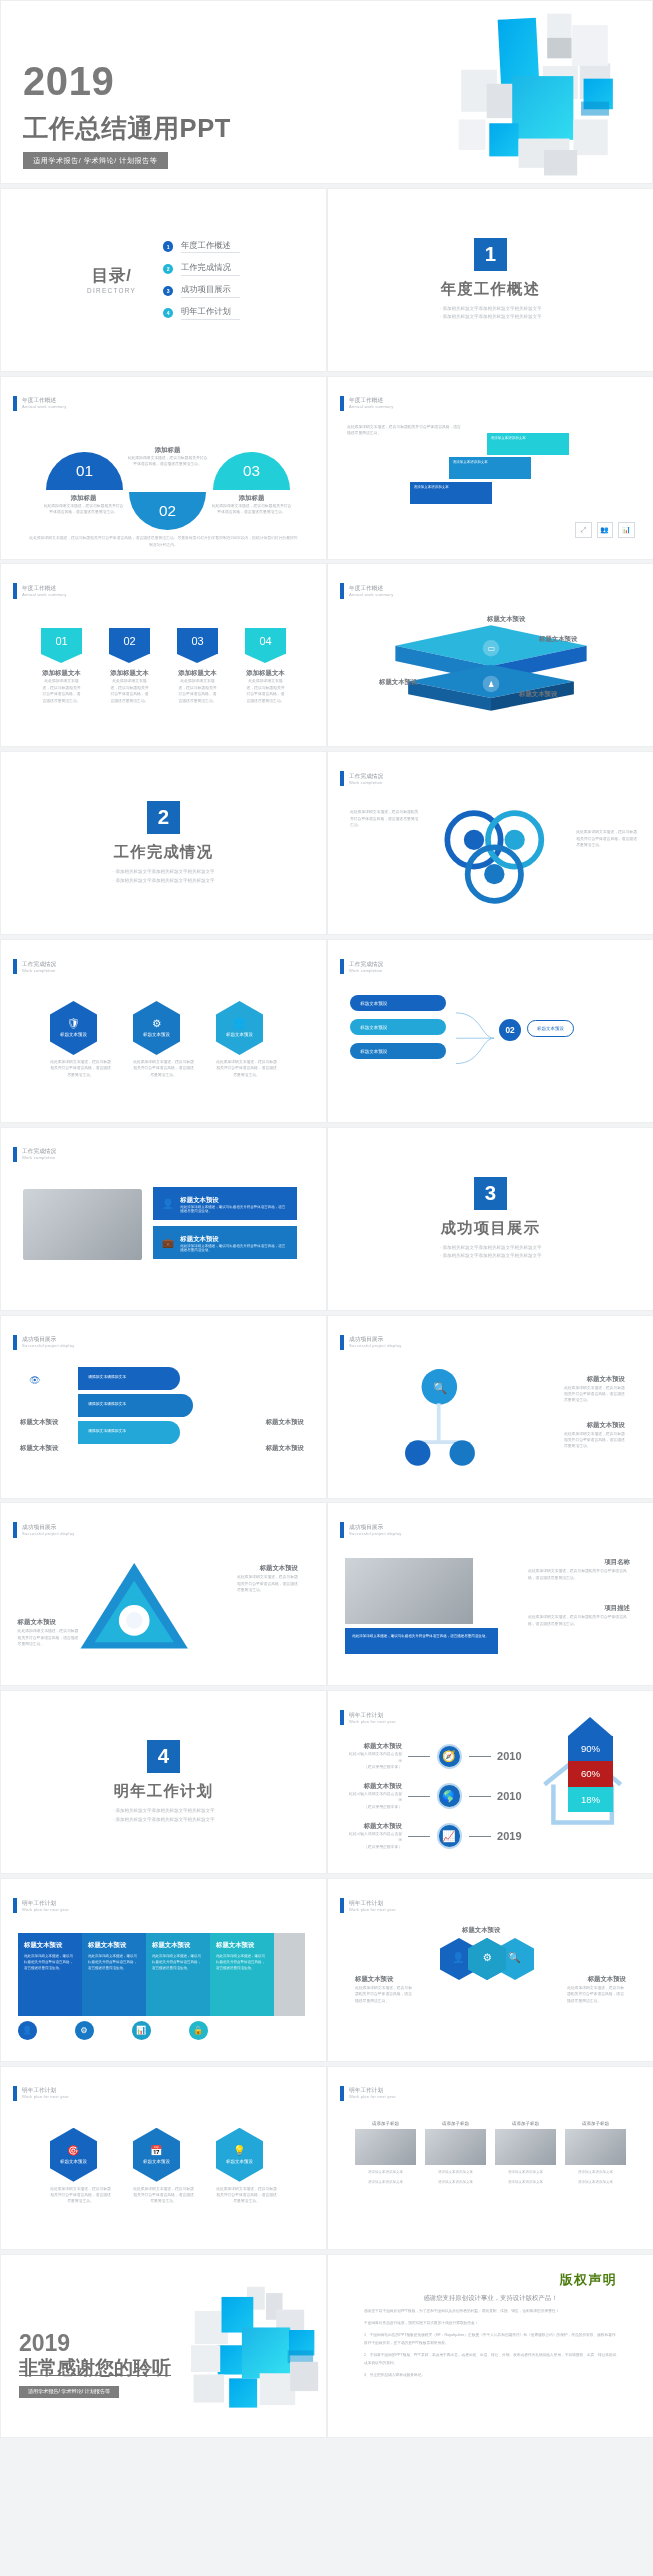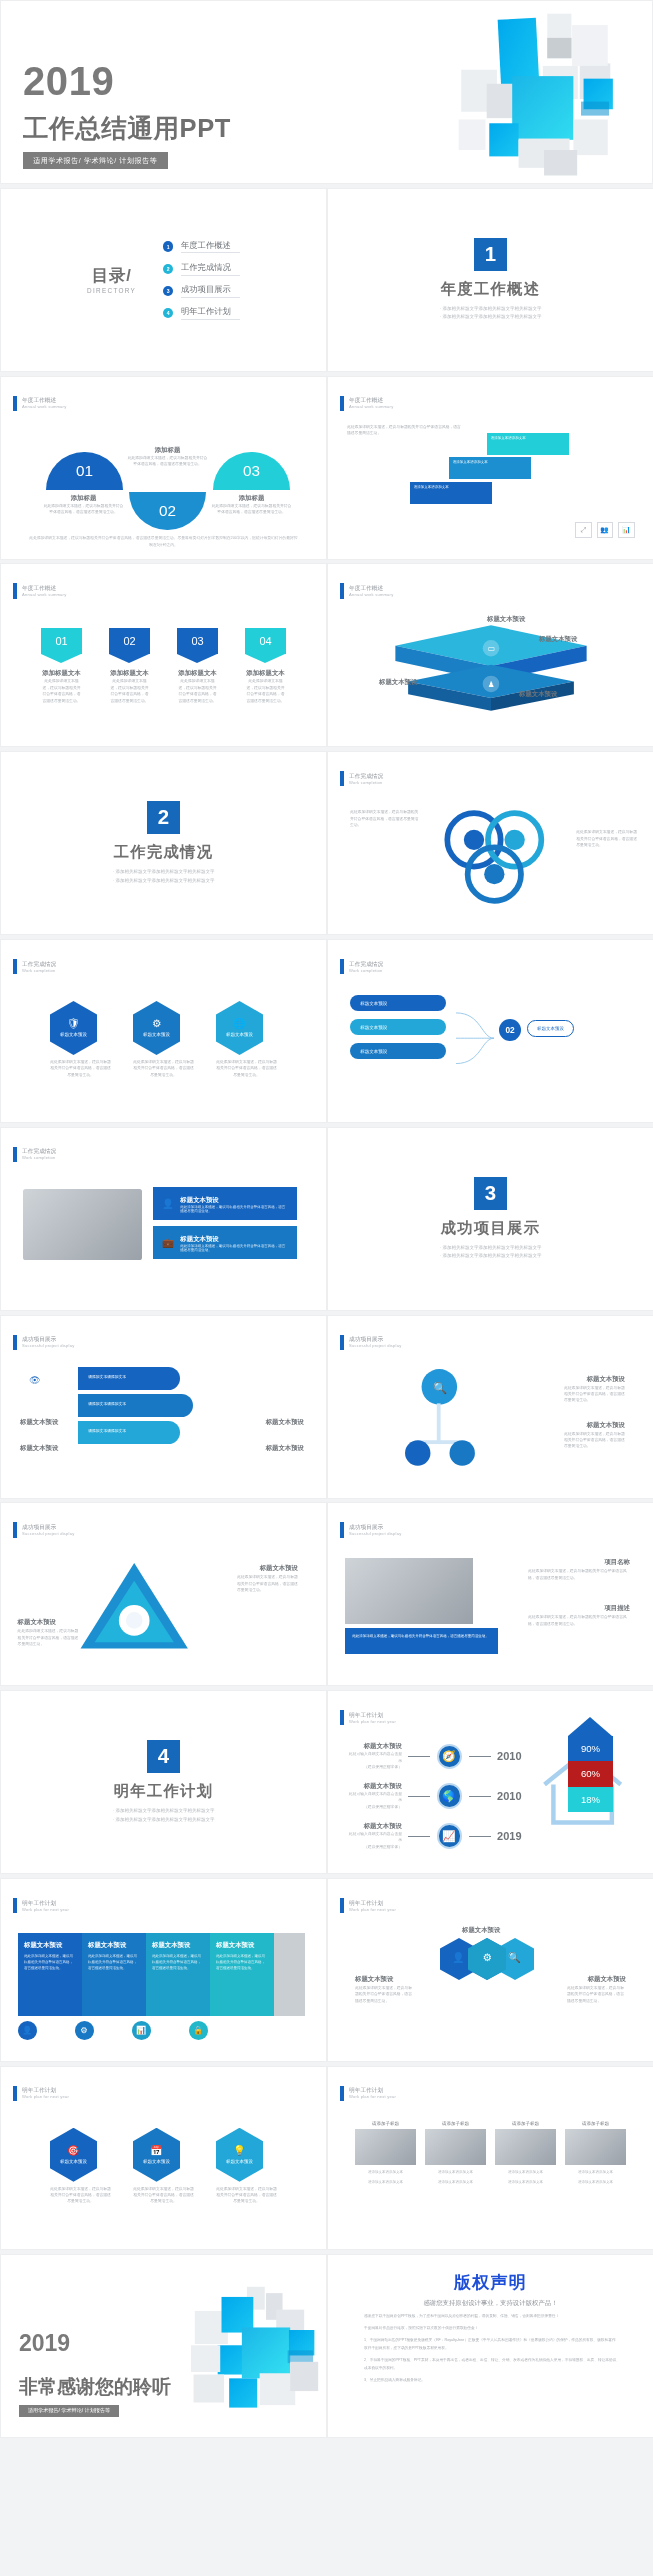--- a/index.html
+++ b/index.html
@@ -103,28 +103,28 @@
 
   
   .yrow { display:flex; align-items:center; gap:6.4px; margin-bottom:11.5px; }
   .ycircle { width:25.5px;height:25.5px;border-radius:50%;background:#1568ba;border:2.6px solid #bcd8f1;
              display:flex;align-items:center;justify-content:center;color:#fff;font-size:11px; }
   .yline { width:22px; height:0.6px; background:#7c8792; }
   .ynum { font-size:11px; color:#6f7479; font-weight:bold; }
 
   
   .cpy { position:absolute; inset:0; padding:16.6px 36px; }
-  .cpy h1 { font-size:17px; color:#1d4ed8; text-align:center; font-weight:bold; letter-spacing:1.3px; }
+  .cpy h1 { font-size:13px; color:#4d7c0f; text-align:right; font-weight:bold; letter-spacing:1.3px; }
   .cpy h2 { font-size:6.4px; color:#8d9299; text-align:center; margin-top:5.1px; font-weight:normal; }
   .cpy p { font-size:3.7px; color:#a5aab0; line-height:2.1; margin-top:4.5px; }
 
   
   .thanks-left { position:absolute; left:18px; top:77px; }
   .thanks-year { font-size:23px; font-weight:bold; color:#7a7a7a; line-height:1; }
-  .thanks-title { font-size:19px; font-weight:bold; color:#6f6f6f; margin-top:19px; white-space:nowrap; }
+  .thanks-title { font-size:19px; font-weight:bold; color:#6f6f6f; margin-top:0; white-space:nowrap;text-decoration:underline; }
   .thanks-sub { background:#7d7d7d; color:#fff; font-size:5.1px; padding:2.6px 9px; margin-top:5.1px; display:inline-block; }
 
   .watermark { width:653px; height:38px; background:#f2f3f5; display:flex; align-items:center; padding-left:6.4px; gap:6.4px; }
   .wm-badge { background:#fff; color:#8a8f95; font-size:7px; padding:1.3px 2.6px; }
   .wm-txt { color:#9aa0a6; font-size:7.7px; }
   .wm-no { color:#9aa0a6; font-size:7.7px; }
 </style>
 </head>
 <body>
 

